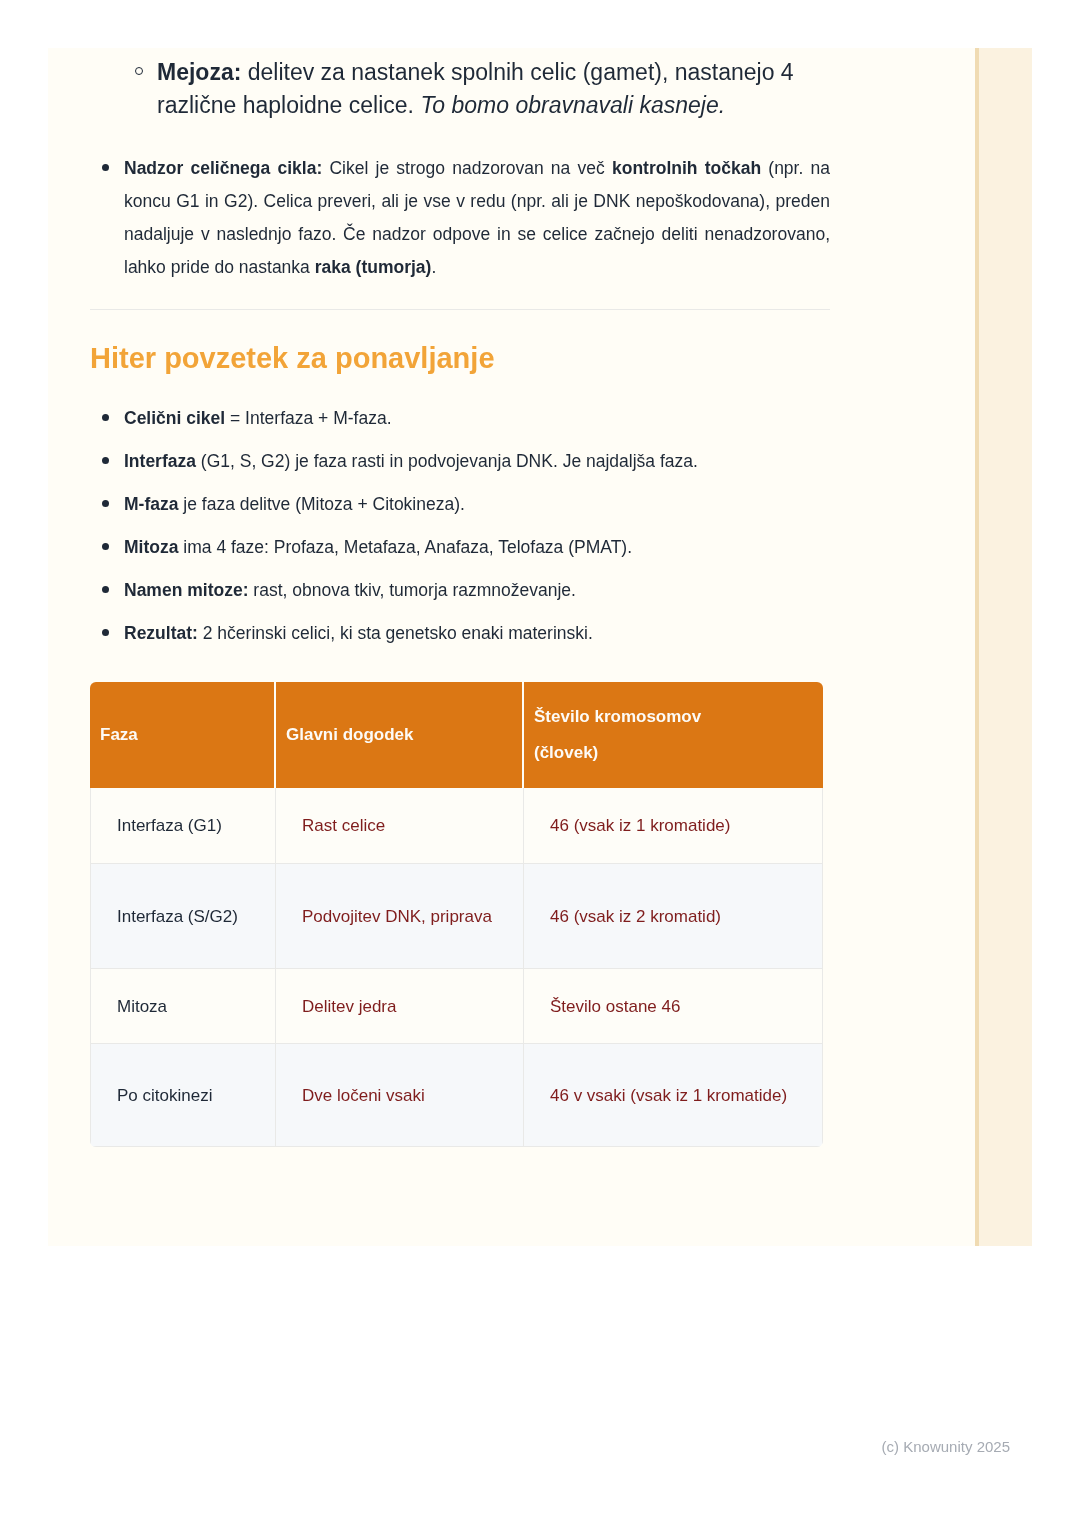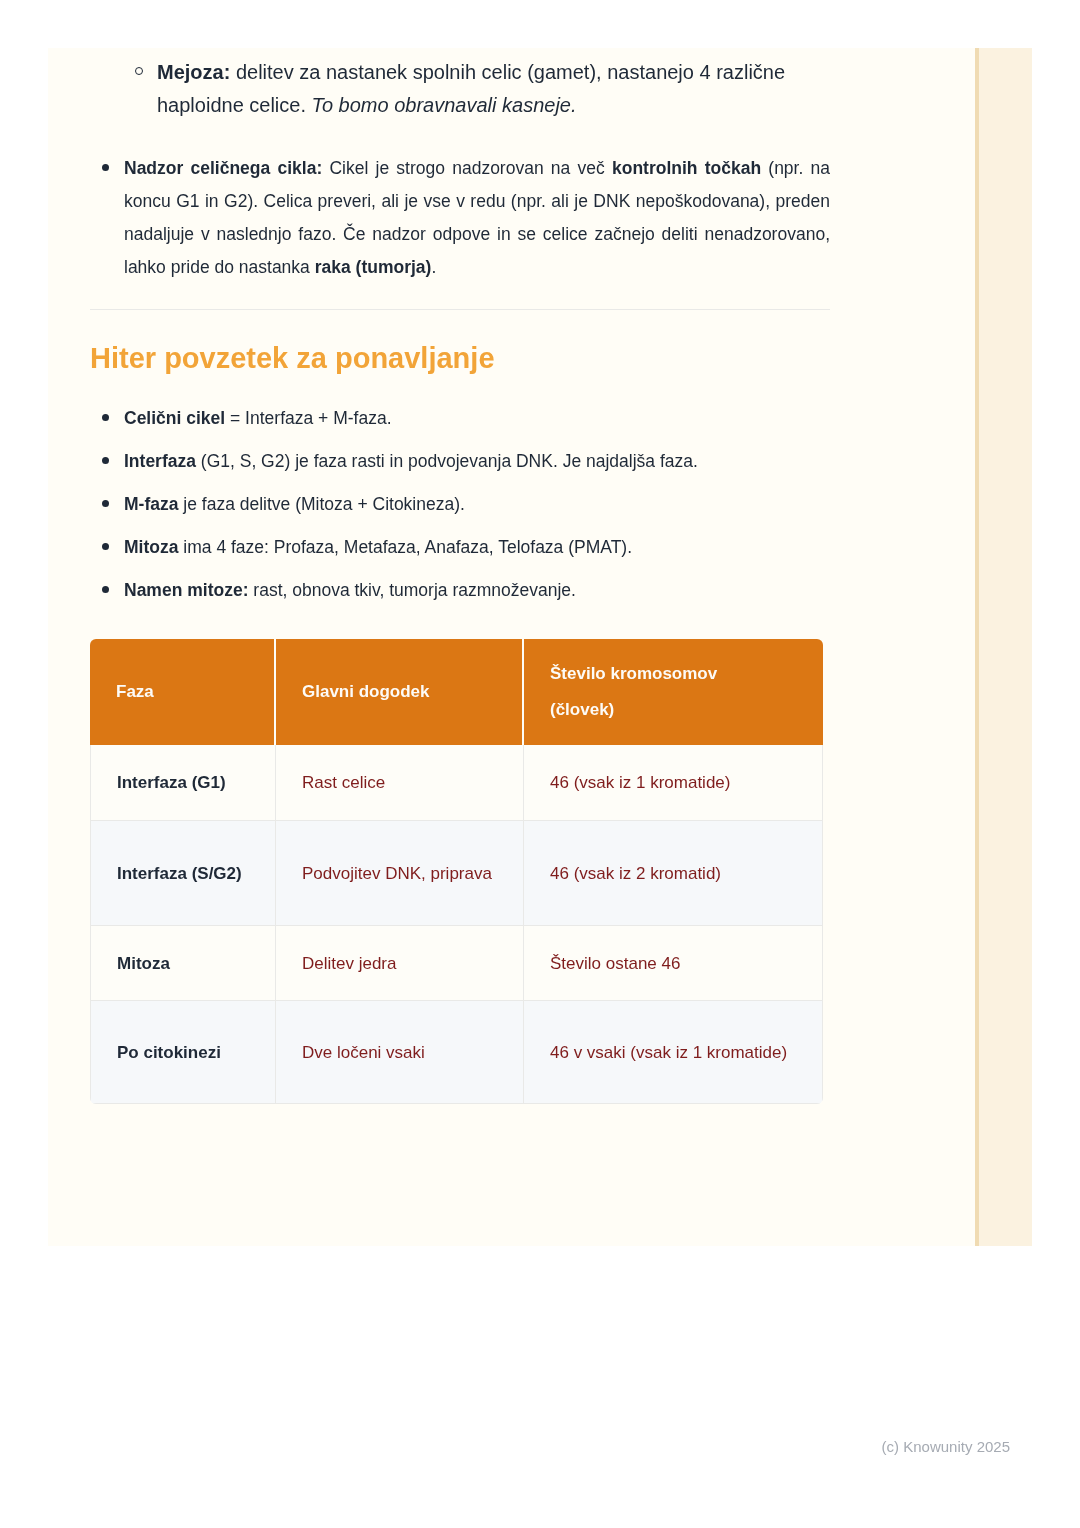--- a/index.html
+++ b/index.html
@@ -21,21 +21,21 @@
     width:57px; height:100%;
     background: var(--ribbon-bg, #FBF2E0);
     border-left:4px solid var(--ribbon-border, #F0DBB2);
   }
   .content {
     position:absolute; left:42px; top:0;
     width:740px; padding-top:8px;
   }
   .sub-bullet {
     position:relative; padding-left:67px;
-    font-size:20px; line-height:33px;
+    font-size:23px; line-height:33px;
   }
   .circle-marker {
     position:absolute; left:45px; top:11px;
     width:8px; height:8px; border-radius:50%;
     border:1.5px solid var(--text, #1F2937);
   }
   .bullet-item { position:relative; padding-left:34px; }
   .dot-marker {
     position:absolute; left:12px; top:12px;
     width:7px; height:7px; border-radius:50%;
@@ -68,34 +68,34 @@
   .phase-table {
     margin-top:33px; width:733px;
     border-collapse:separate; border-spacing:0;
     border-radius:6px; overflow:hidden;
     font-size:17px;
   }
   .phase-table th {
     background: var(--table-header-bg, #DB7714);
     color: var(--table-header-text, #FDFBF7);
     font-weight:bold; text-align:left; vertical-align:middle;
-    height:106px; padding:16px 26px; line-height:36px;
+    height:106px; padding:16px 10px; line-height:36px;
     border-right:2px solid var(--sheet-bg, #FFFDF6);
   }
   .phase-table th:last-child { border-right:none; }
   .phase-table th .th-line { display:block; }
   .phase-table td {
     vertical-align:middle; padding:14px 26px; line-height:33px;
     border-right:1px solid var(--grid-line, #E9E9E7);
     border-bottom:1px solid var(--grid-line, #E9E9E7);
     color:#7f1d1d;
   }
   .phase-table td:first-child {
     border-left:1px solid var(--grid-line, #E9E9E7);
-    font-weight:bold; color: var(--text, #1F2937);
+    font-weight:normal; color: var(--text, #1F2937);
   }
   .col-faza { width:186px; }
   .col-dogodek { width:248px; }
   .col-kromosomi { width:299px; }
   tr.row-warm td { background: var(--row-warm, #FEFDF8); }
   tr.row-cool td { background: var(--row-cool, #F6F8FA); }
   tr.h76 td  { height:76px; }
   tr.h105 td { height:105px; }
   tr.h75 td  { height:75px; }
   tr.h103 td { height:103px; }
@@ -140,20 +140,24 @@
         <span class="dot-marker"></span>
         <span class="bold">M-faza</span><span> je faza delitve (Mitoza + Citokineza).</span>
       </li>
       <li>
         <span class="dot-marker"></span>
         <span class="bold">Mitoza</span><span> ima 4 faze: Profaza, Metafaza, Anafaza, Telofaza (PMAT).</span>
       </li>
       <li>
         <span class="dot-marker"></span>
         <span class="bold">Namen mitoze:</span><span> rast, obnova tkiv, tumorja razmnoževanje.</span>
+      </li>
+      <li>
+        <span class="dot-marker"></span>
+        <span class="bold">Rezultat:</span><span> 2 hčerinski celici, ki sta genetsko enaki materinski.</span>
       </li>
     </ul>
 
     <table class="phase-table">
       <thead>
         <tr>
           <th class="col-faza">
             <span class="th-line">Faza</span>
               <span class="th-line"></span>
           </th>

